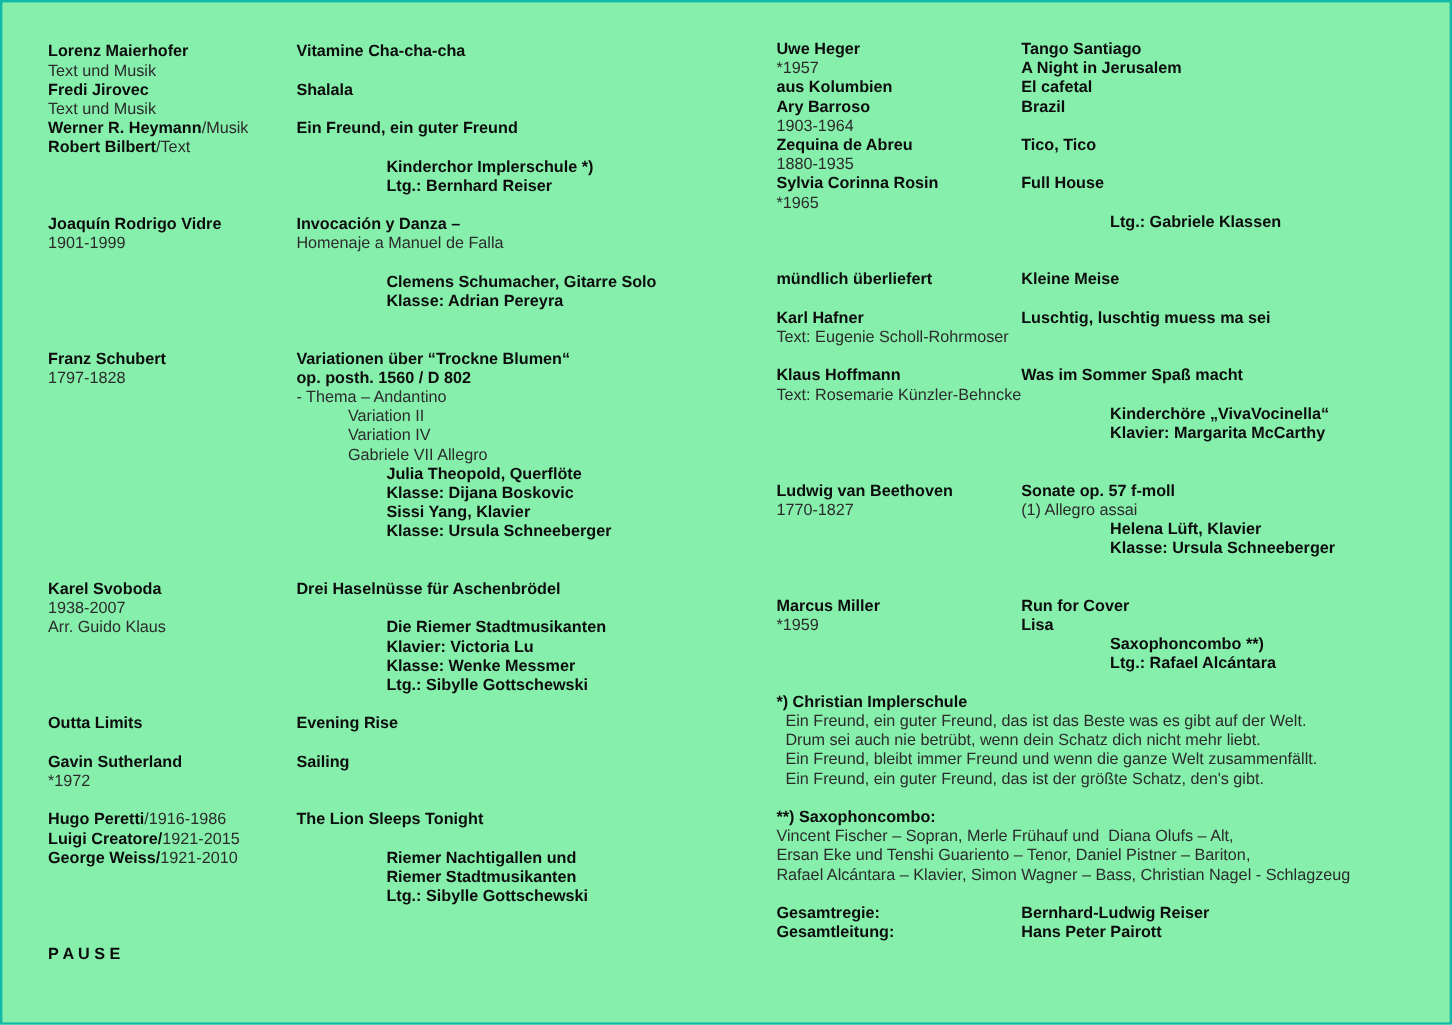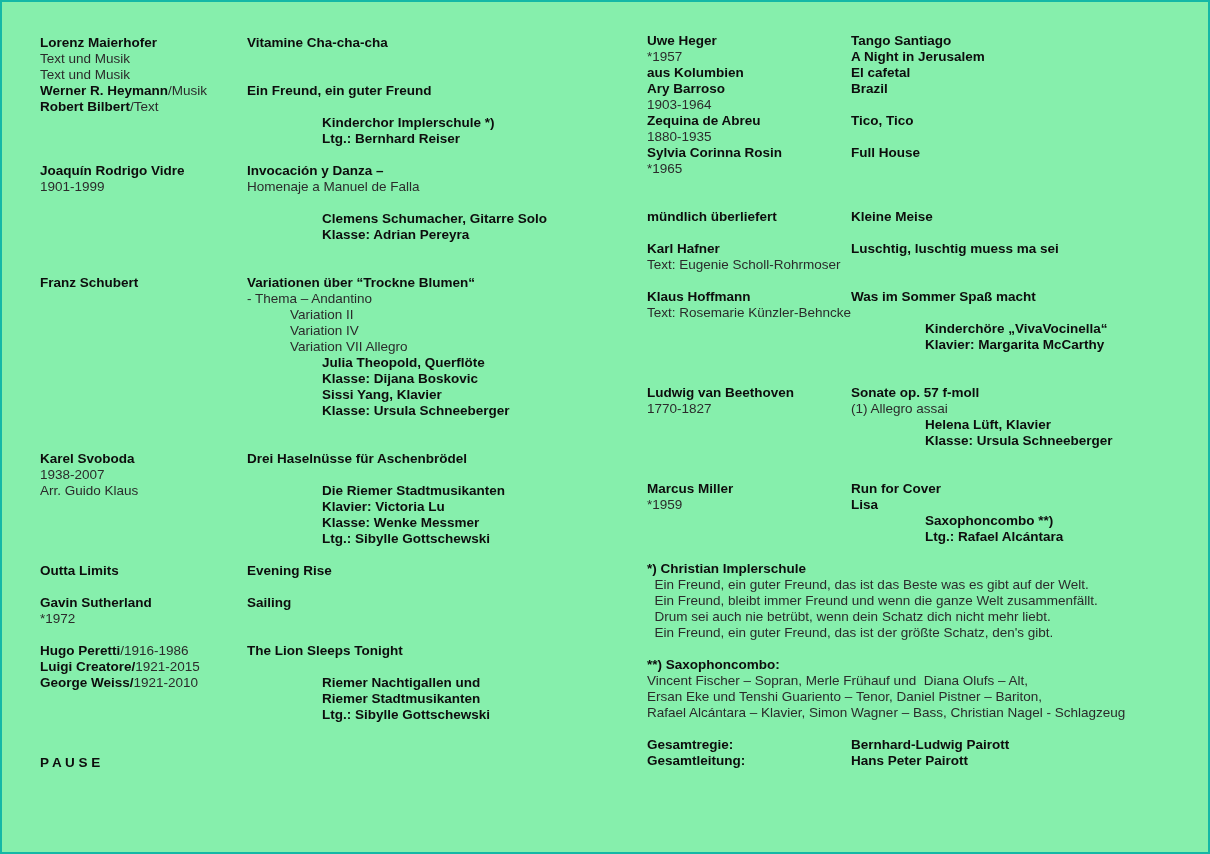--- a/index.html
+++ b/index.html
@@ -30,20 +30,24 @@
 <div id="program-page">
     <div class="half half-left">
       <div class="row">
         <span class="cell c"><span class="seg bold">Lorenz Maierhofer</span></span>
         <span class="cell t t0"><span class="seg bold">Vitamine Cha-cha-cha</span></span>
       </div>
       <div class="row">
         <span class="cell c"><span class="seg">Text und Musik</span></span>
       </div>
       <div class="row">
+        <span class="cell c"><span class="seg bold">Fredi Jirovec</span></span>
+        <span class="cell t t0"><span class="seg bold">Shalala</span></span>
+      </div>
+      <div class="row">
         <span class="cell c"><span class="seg">Text und Musik</span></span>
       </div>
       <div class="row">
         <span class="cell c"><span class="seg bold">Werner R. Heymann</span><span class="seg">/Musik</span></span>
         <span class="cell t t0"><span class="seg bold">Ein Freund, ein guter Freund</span></span>
       </div>
       <div class="row">
         <span class="cell c"><span class="seg bold">Robert Bilbert</span><span class="seg">/Text</span></span>
       </div>
       <div class="row">
@@ -68,30 +72,34 @@
       <div class="row">
         <span class="cell t t2"><span class="seg bold">Klasse: Adrian Pereyra</span></span>
       </div>
       <div class="row"></div>
       <div class="row"></div>
       <div class="row">
         <span class="cell c"><span class="seg bold">Franz Schubert</span></span>
         <span class="cell t t0"><span class="seg bold">Variationen über “Trockne Blumen“</span></span>
       </div>
       <div class="row">
+        <span class="cell c"><span class="seg">1797-1828</span></span>
+        <span class="cell t t0"><span class="seg bold">op. posth. 1560 / D 802</span></span>
+      </div>
+      <div class="row">
         <span class="cell t t0"><span class="seg">- Thema – Andantino</span></span>
       </div>
       <div class="row">
         <span class="cell t t1"><span class="seg">Variation II</span></span>
       </div>
       <div class="row">
         <span class="cell t t1"><span class="seg">Variation IV</span></span>
       </div>
       <div class="row">
-        <span class="cell t t1"><span class="seg">Variation VII Allegro</span></span>
+        <span class="cell t t1"><span class="seg">Gabriele VII Allegro</span></span>
       </div>
       <div class="row">
         <span class="cell t t2"><span class="seg bold">Julia Theopold, Querflöte</span></span>
       </div>
       <div class="row">
         <span class="cell t t2"><span class="seg bold">Klasse: Dijana Boskovic</span></span>
       </div>
       <div class="row">
         <span class="cell t t2"><span class="seg bold">Sissi Yang, Klavier</span></span>
       </div>
@@ -184,20 +192,23 @@
       <div class="row">
         <span class="cell c"><span class="seg">1880-1935</span></span>
       </div>
       <div class="row">
         <span class="cell c"><span class="seg bold">Sylvia Corinna Rosin</span></span>
         <span class="cell t t0"><span class="seg bold">Full House</span></span>
       </div>
       <div class="row">
         <span class="cell c"><span class="seg">*1965</span></span>
       </div>
+      <div class="row">
+        <span class="cell t t2"><span class="seg bold">Ltg.: Gabriele Klassen</span></span>
+      </div>
       <div class="row"></div>
       <div class="row"></div>
       <div class="row">
         <span class="cell c"><span class="seg bold">mündlich überliefert</span></span>
         <span class="cell t t0"><span class="seg bold">Kleine Meise</span></span>
       </div>
       <div class="row"></div>
       <div class="row">
         <span class="cell c"><span class="seg bold">Karl Hafner</span></span>
         <span class="cell t t0"><span class="seg bold">Luschtig, luschtig muess ma sei</span></span>
@@ -252,44 +263,44 @@
         <span class="cell t t2"><span class="seg bold">Ltg.: Rafael Alcántara</span></span>
       </div>
       <div class="row"></div>
       <div class="row">
         <span class="cell f"><span class="seg bold">*) Christian Implerschule</span></span>
       </div>
       <div class="row">
         <span class="cell f"><span class="seg">  Ein Freund, ein guter Freund, das ist das Beste was es gibt auf der Welt.</span></span>
       </div>
       <div class="row">
+        <span class="cell f"><span class="seg">  Drum sei auch nie betrübt, wenn dein Schatz dich nicht mehr liebt.</span></span>
+      </div>
+      <div class="row">
         <span class="cell f"><span class="seg">  Ein Freund, bleibt immer Freund und wenn die ganze Welt zusammenfällt.</span></span>
       </div>
       <div class="row">
-        <span class="cell f"><span class="seg">  Drum sei auch nie betrübt, wenn dein Schatz dich nicht mehr liebt.</span></span>
-      </div>
-      <div class="row">
         <span class="cell f"><span class="seg">  Ein Freund, ein guter Freund, das ist der größte Schatz, den's gibt.</span></span>
       </div>
       <div class="row"></div>
       <div class="row">
         <span class="cell f"><span class="seg bold">**) Saxophoncombo:</span></span>
       </div>
       <div class="row">
         <span class="cell f"><span class="seg">Vincent Fischer – Sopran, Merle Frühauf und  Diana Olufs – Alt,</span></span>
       </div>
       <div class="row">
         <span class="cell f"><span class="seg">Ersan Eke und Tenshi Guariento – Tenor, Daniel Pistner – Bariton,</span></span>
       </div>
       <div class="row">
         <span class="cell f"><span class="seg">Rafael Alcántara – Klavier, Simon Wagner – Bass, Christian Nagel - Schlagzeug</span></span>
       </div>
       <div class="row"></div>
       <div class="row">
         <span class="cell c"><span class="seg bold">Gesamtregie:</span></span>
-        <span class="cell t t0"><span class="seg bold">Bernhard-Ludwig Pairott</span></span>
+        <span class="cell t t0"><span class="seg bold">Bernhard-Ludwig Reiser</span></span>
       </div>
       <div class="row">
         <span class="cell c"><span class="seg bold">Gesamtleitung:</span></span>
         <span class="cell t t0"><span class="seg bold">Hans Peter Pairott</span></span>
       </div>
     </div>
   </div>
 
 </body></html>

